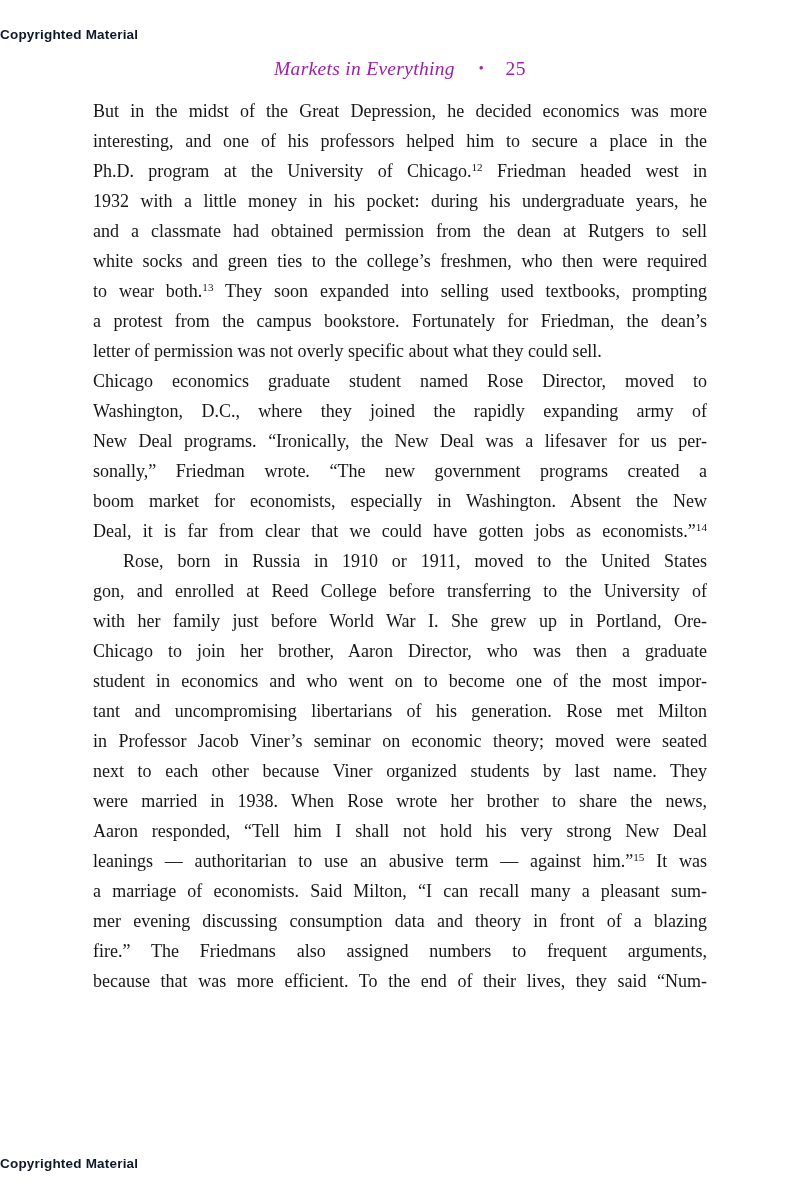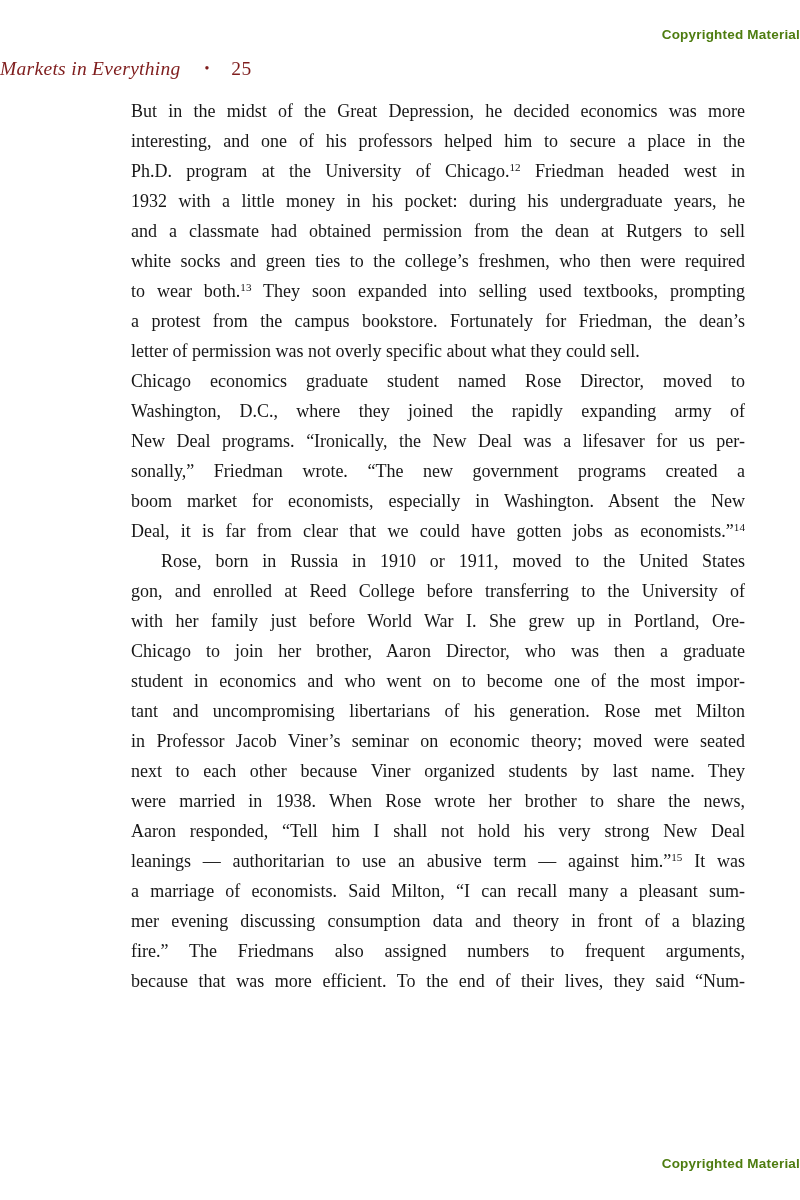--- a/index.html
+++ b/index.html
@@ -12,37 +12,37 @@
     width: 800px;
     height: 1200px;
     background: #ffffff;
     overflow: hidden;
     font-family: "Liberation Serif", "DejaVu Serif", serif;
   }
   .copyright {
     position: absolute;
     left: 0;
     width: 100%;
-    text-align: right;
+    text-align: left;
     font-family: "Liberation Sans", "DejaVu Sans", sans-serif;
     font-weight: bold;
     font-size: 13.5px;
     letter-spacing: 0.2px;
-    color: #4d7c0f;
+    color: #0f172a;
   }
   .copyright.top { top: 27px; }
   .copyright.bottom { top: 1156px; }
   .running-head {
     position: absolute;
     left: 0;
     top: 58px;
     width: 100%;
-    text-align: left;
+    text-align: center;
     font-size: 19.5px;
-    color: #7f1d1d;
+    color: #a21caf;
   }
   .running-head .title {
     font-style: italic;
     letter-spacing: 0.3px;
   }
   .running-head .bullet {
     display: inline-block;
     margin: 0 17px 0 19px;
     font-size: 14px;
     vertical-align: 2px;
@@ -50,21 +50,20 @@
   .running-head .pagenum {
     letter-spacing: 0.5px;
   }
   .body-text {
     position: absolute;
     left: 93px;
     top: 96px;
     width: 614px;
     font-size: 18px;
     color: #161616;
-    margin-left: 38px;
   }
   .para { margin: 0; padding: 0; }
   .line {
     line-height: 30px;
     height: 30px;
     overflow: hidden;
     text-align: justify;
     text-align-last: justify;
   }
   .line.last-left { text-align-last: left; }

